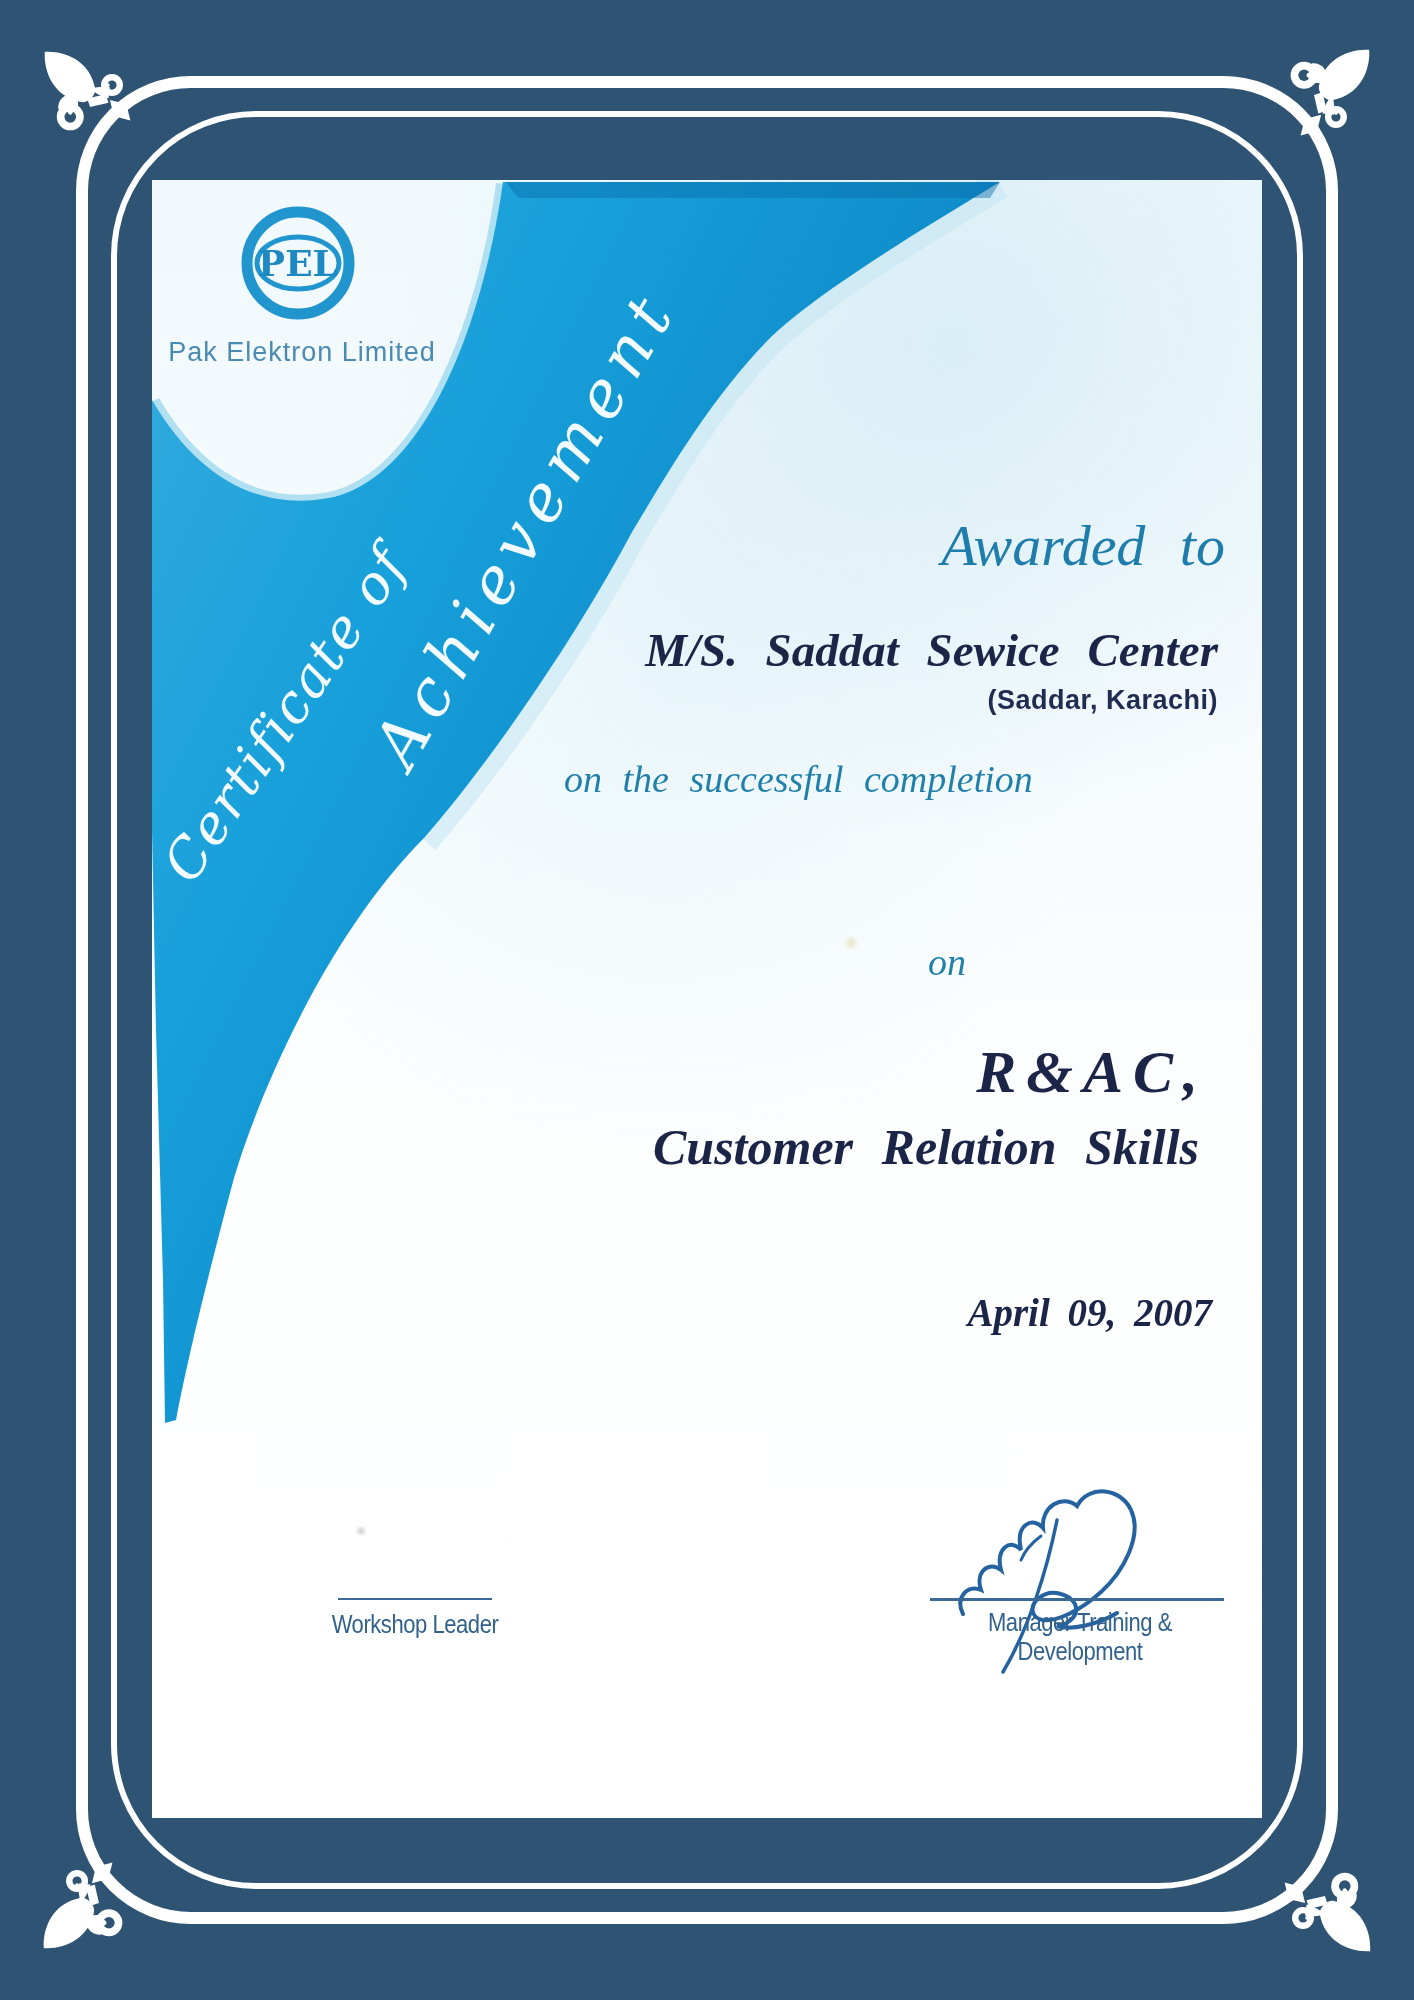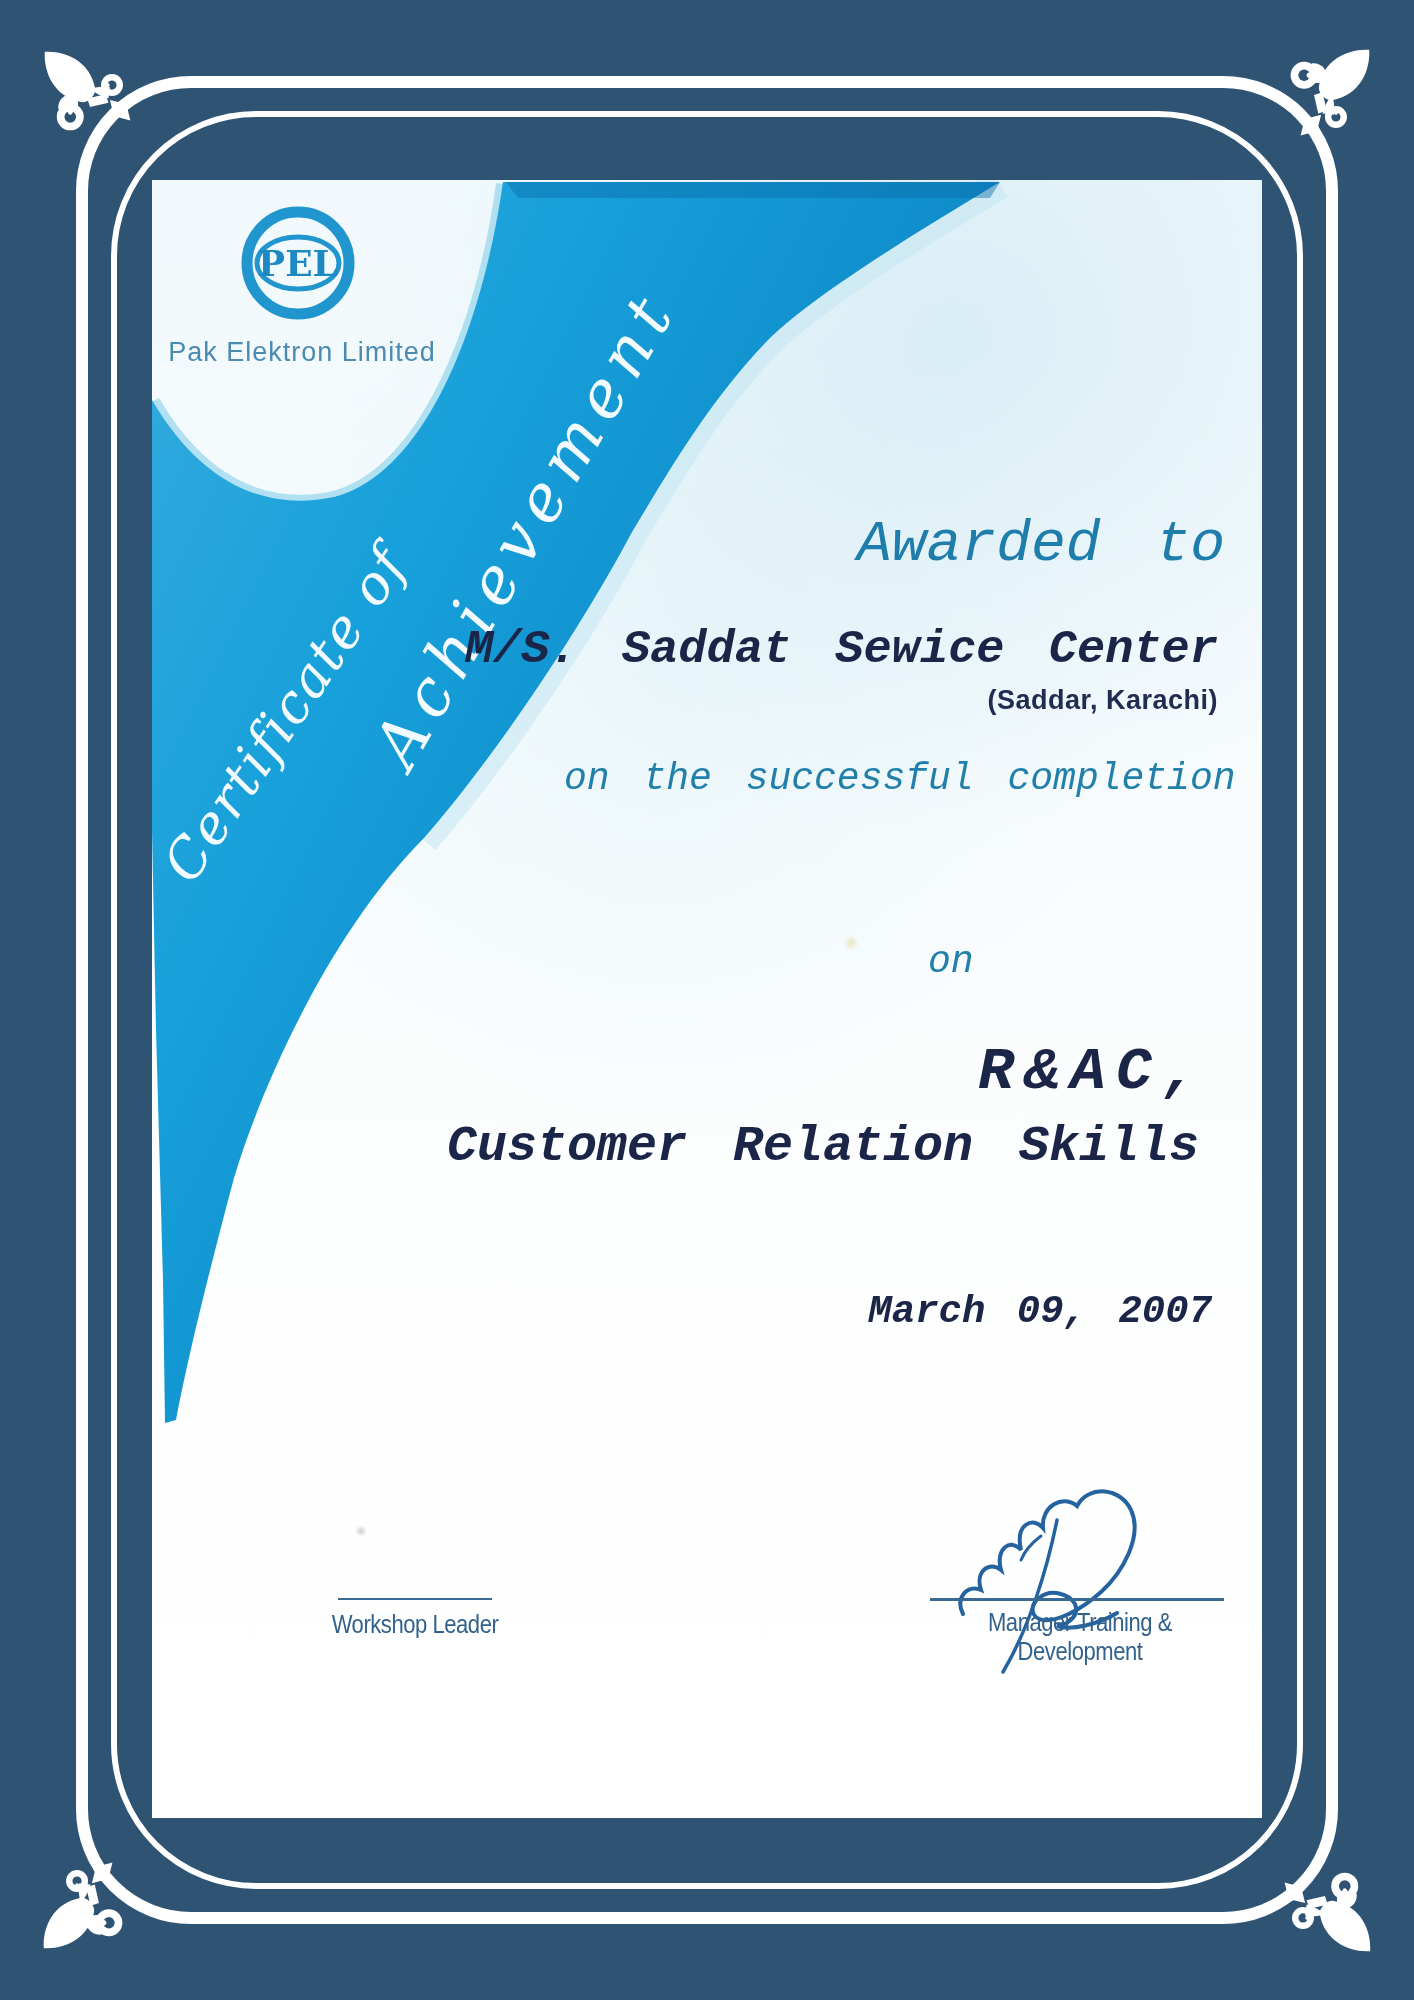--- a/index.html
+++ b/index.html
@@ -10,21 +10,21 @@
   .frame-inner{position:absolute;inset:111px;border:6px solid #ffffff;border-radius:145px;}
   .fleur{position:absolute;width:150px;height:150px;overflow:visible;}
   
   .paper{position:absolute;left:152px;top:180px;width:1110px;height:1638px;
          background:
            radial-gradient(90% 55% at 72% 10%, rgba(165,213,232,0.32), rgba(165,213,232,0) 55%),
            radial-gradient(65% 45% at 46% 32%, rgba(190,228,240,0.20), rgba(190,228,240,0) 62%),
            linear-gradient(180deg,#f1f9fc 0%,#f6fbfd 30%,#fdfefe 62%,#ffffff 100%);}
   .art{position:absolute;left:0;top:0;}
   .txt{position:absolute;white-space:nowrap;}
-  .script{font-family:Liberation Mono, monospace;font-style:italic;}
+  .script{font-family:Liberation Serif, serif;font-style:italic;}
   .teal{color:#2180aa;}
   .ink{color:#1b2547;}
   .awarded{font-size:58px;word-spacing:20px;color:#1e7dab;}
   .name{font-size:47px;font-weight:bold;word-spacing:16px;text-align:right;}
   .loc{font-family:"Liberation Sans",sans-serif;font-weight:bold;font-style:normal;
        font-size:27px;color:#202c50;text-align:left;letter-spacing:0.5px;}
   .body-line{font-size:38px;word-spacing:11px;}
   .course1{font-size:60px;font-weight:bold;letter-spacing:10px;text-align:right;margin-left:11px;}
   .course2{font-size:50px;font-weight:bold;word-spacing:16px;text-align:right;}
   .date{font-size:39px;font-weight:bold;word-spacing:8px;text-align:right;}
@@ -107,21 +107,21 @@
 
     <div class="txt script ink name" style="right:44px;top:443px">M/S. Saddat Sewice Center</div>
     <div class="txt loc" style="right:44px;top:505px">(Saddar, Karachi)</div>
 
     <div class="txt script teal body-line" style="left:412px;top:577px">on the successful completion</div>
     <div class="txt script teal body-line" style="left:776px;top:760px">on</div>
 
     <div class="txt script ink course1" style="right:54px;top:858px">R&amp;AC,</div>
     <div class="txt script ink course2" style="right:63px;top:938px">Customer Relation Skills</div>
 
-    <div class="txt script ink date" style="right:50px;top:1110px">March 09, 2007</div>
+    <div class="txt script ink date" style="right:50px;top:1110px">April 09, 2007</div>
 
     <div class="rule" style="left:186px;top:1418px;width:154px;height:2px"></div>
     <div class="sig-label" style="left:163px;top:1430px;width:200px">Workshop Leader</div>
 
     <svg style="position:absolute;left:793px;top:1296px" width="225" height="200" viewBox="0 0 225 200">
       <g stroke="#2563a0" fill="none" stroke-linecap="round">
         <path stroke-width="4" d="M18,138 C10,122 22,108 36,114 C30,96 44,84 56,94
           C50,72 66,62 76,74 C70,48 88,40 98,52 C96,30 118,18 132,30
           C144,8 176,12 186,34 C198,60 178,96 156,116 C136,134 112,146 98,144
           C86,142 84,130 94,122 C106,112 124,118 130,128 C134,138 126,148 112,150

